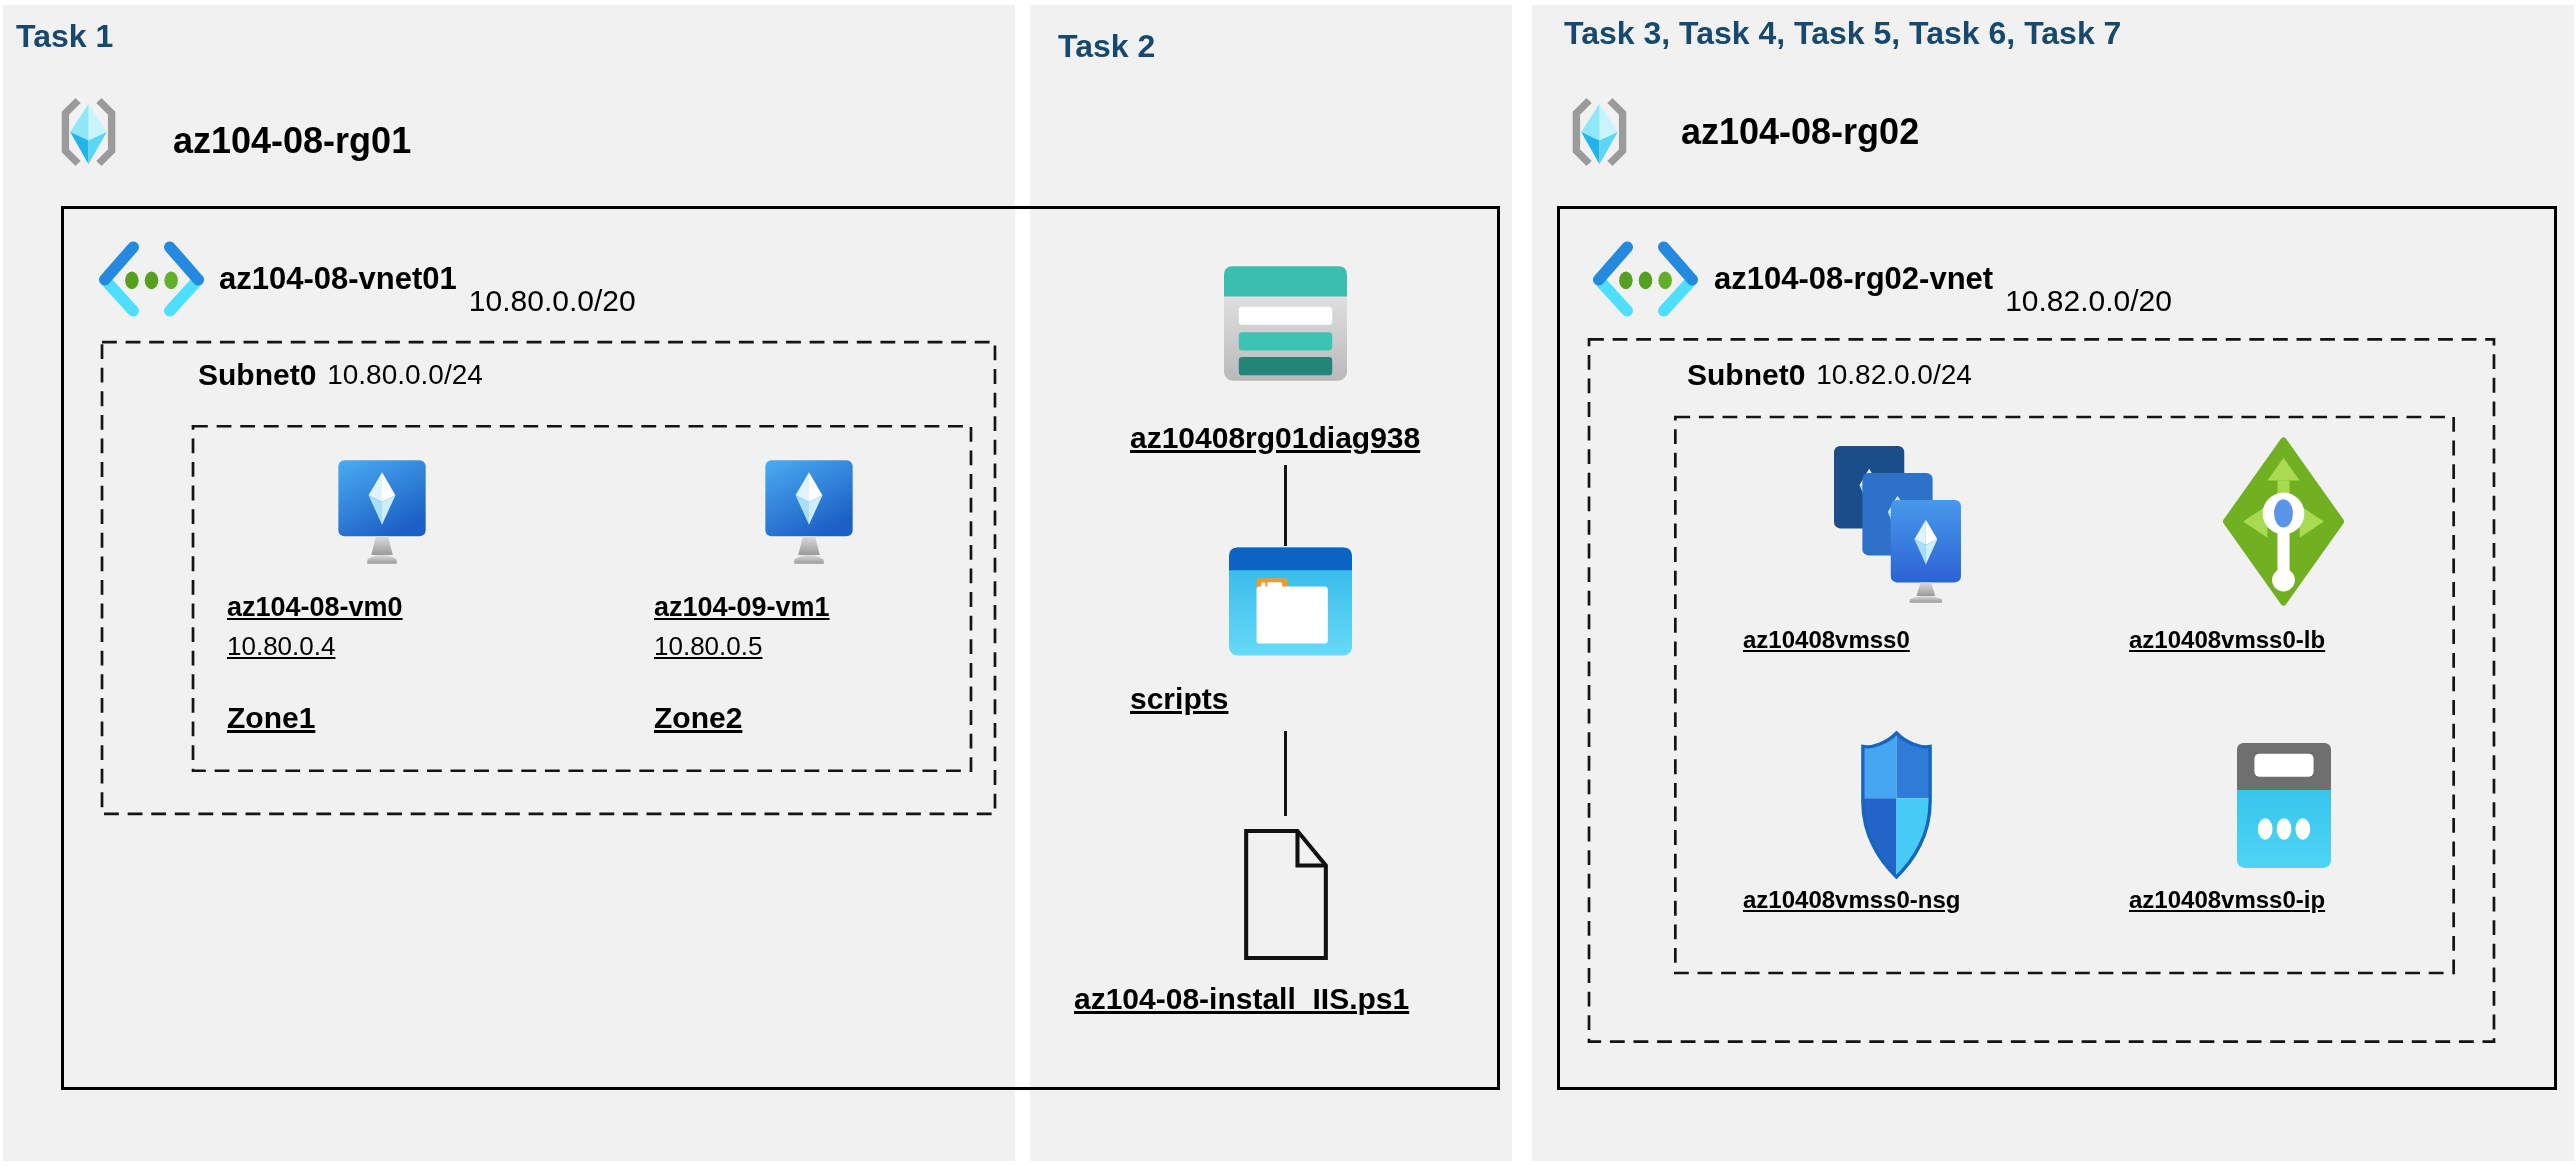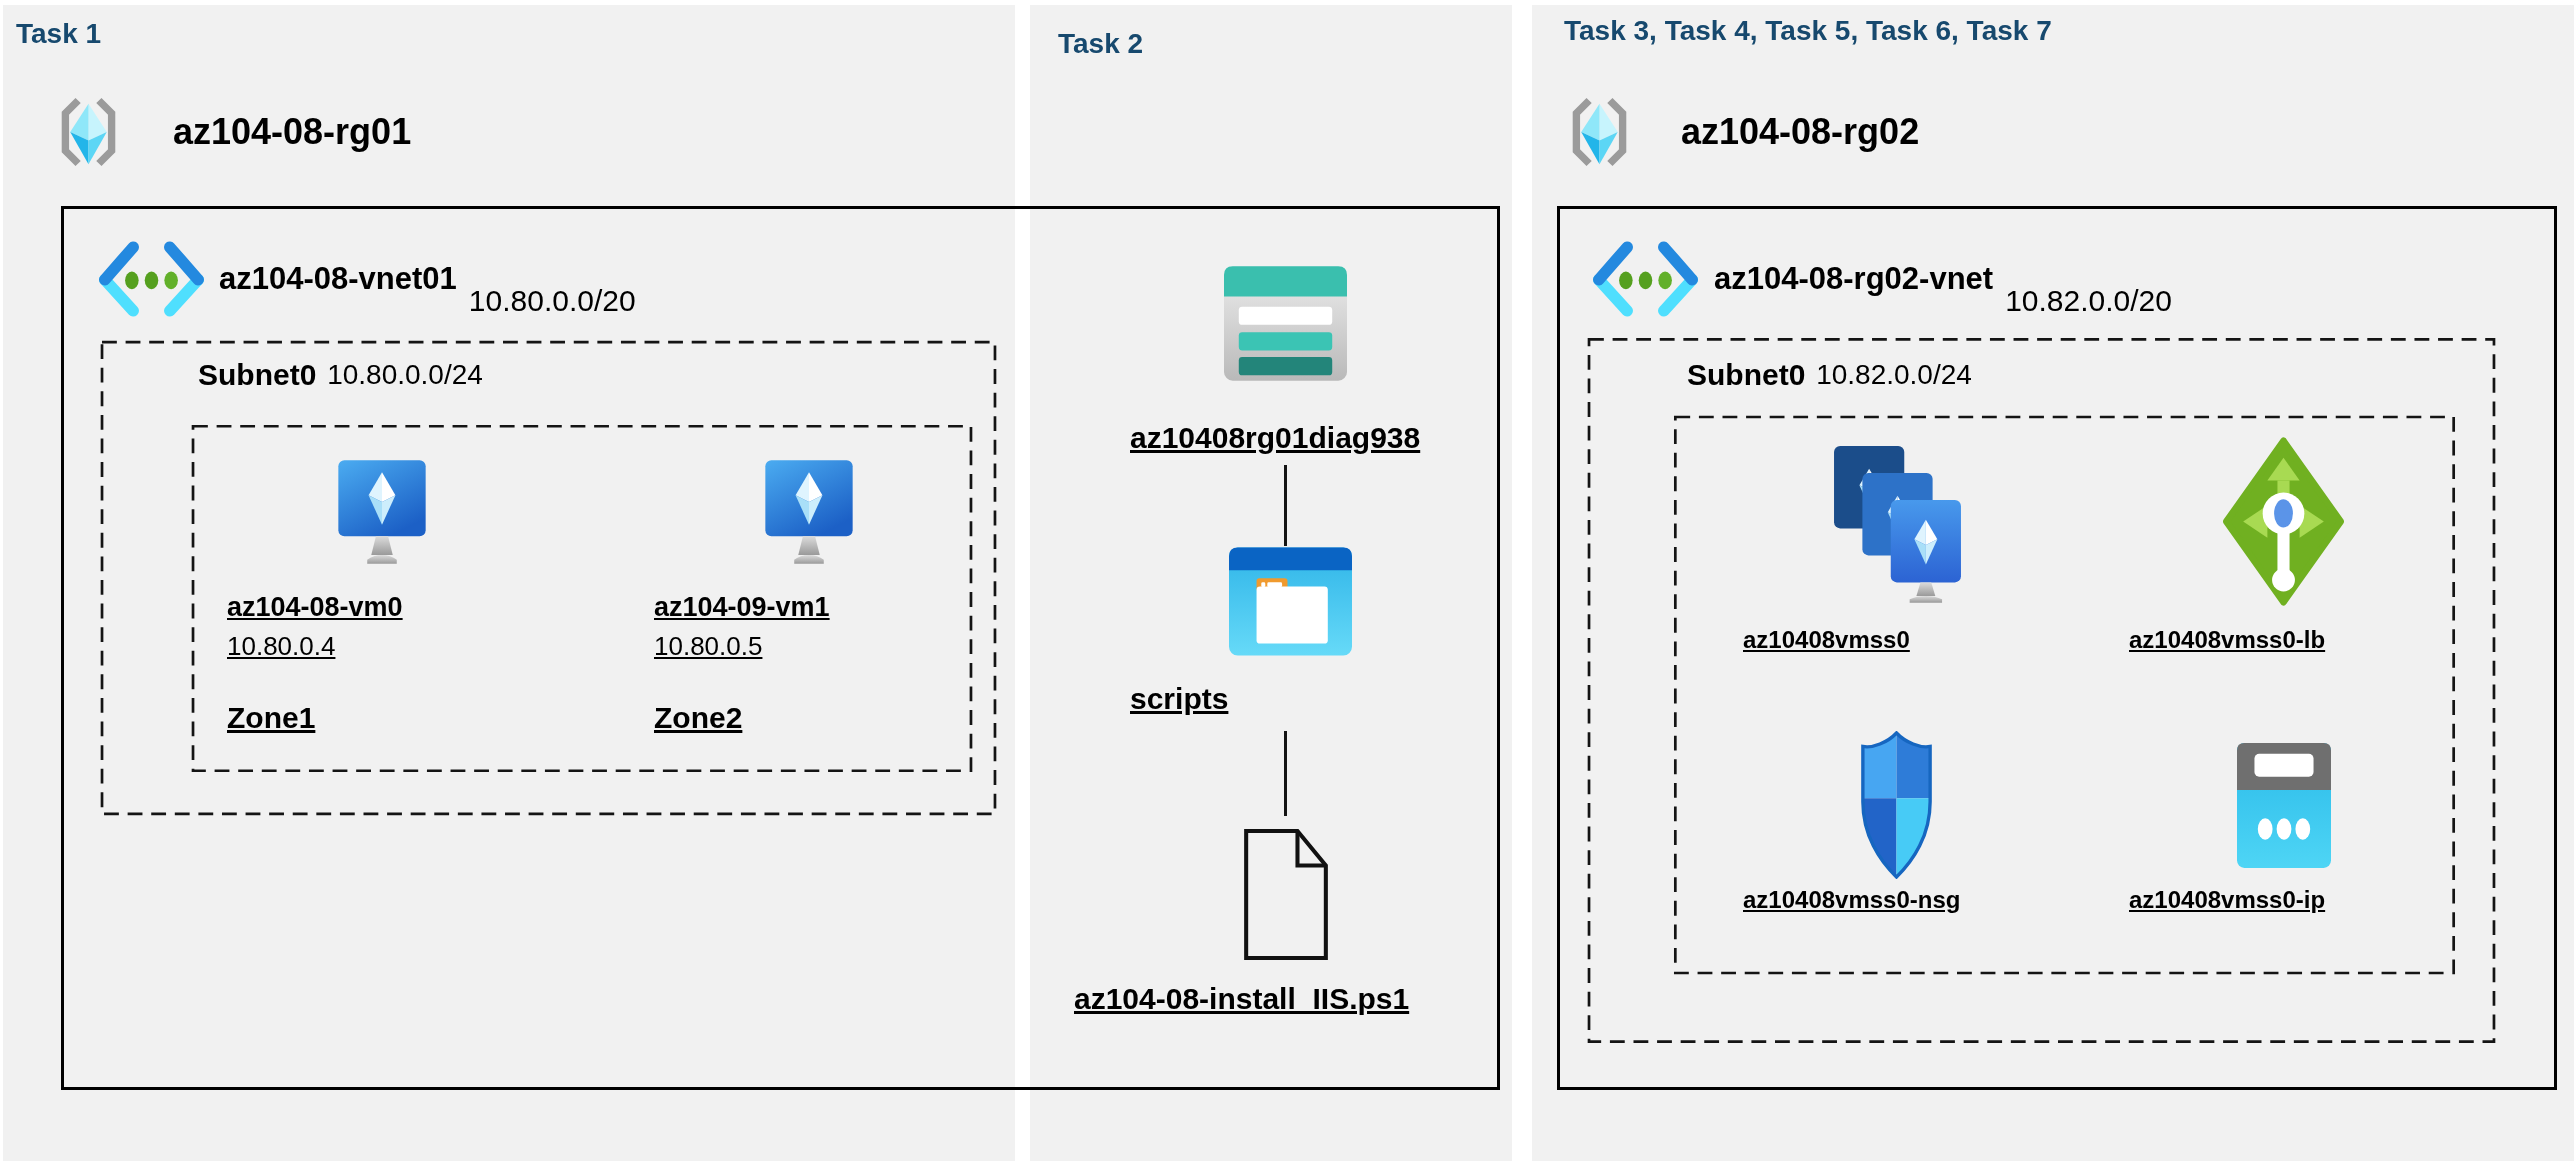--- a/index.html
+++ b/index.html
@@ -1,20 +1,20 @@
 <!DOCTYPE html>
 <html style="font-size:10.8px"><head>
 <meta charset="utf-8">
 <style>
   html,body{margin:0;padding:0;background:#ffffff;}
   body{width:2576px;height:1166px;position:relative;overflow:hidden;
        font-family:"Liberation Sans",sans-serif;color:#000;}
   .abs{position:absolute;}
   .panel{background:#F1F1F1;}
-  .task-title{font-size:28px;font-weight:bold;color:#17496E;white-space:nowrap;}
+  .task-title{font-size:32px;font-weight:bold;color:#17496E;white-space:nowrap;}
   .blackbox{border:3.4px solid #000;box-sizing:border-box;}
   .rowlabel{display:flex;align-items:center;white-space:nowrap;}
   .rg-label{font-size:36px;font-weight:bold;}
   .vnet-name{font-size:31px;font-weight:bold;}
   .vnet-cidr{font-size:30px;font-weight:normal;margin-left:12px;margin-top:44px;}
   .subnet-name{font-size:30px;font-weight:bold;}
   .subnet-cidr{font-size:28px;font-weight:normal;margin-left:10.8px;}
   .cap{ text-align:left;white-space:nowrap;text-decoration:underline;}
   .res-label{font-size:24px;font-weight:bold;}
   .vm-name{font-size:27px;font-weight:bold;}
@@ -165,21 +165,21 @@
 <div class="abs panel" style="left:1030px;top:5.4px;width:482px;height:1156px;"></div>
 <div class="abs panel" style="left:1532px;top:5.4px;width:1042px;height:1156px;"></div>
 
 <div class="abs task-title" style="left:16px;top:18px;">Task 1</div>
 <div class="abs task-title" style="left:1058px;top:28px;">Task 2</div>
 <div class="abs task-title" style="left:1564px;top:15px;text-align:center;">Task 3, Task 4, Task 5, Task 6, Task 7</div>
 
 <svg class="abs" style="left:54px;top:95px;" width="69" height="74" viewBox="0 0 103 110">
     <use href="#rg-sym"></use>
   </svg>
-<div class="abs rowlabel rg-label" style="left:173px;top:95px;height:74px;">
+<div class="abs rowlabel rg-label" style="left:173px;top:104px;height:74px;">
   <span>az104-08-rg01</span>
 </div>
 
 <svg class="abs" style="left:1565px;top:95px;" width="69" height="74" viewBox="0 0 103 110">
     <use href="#rg-sym"></use>
   </svg>
 <div class="abs rowlabel rg-label" style="left:1681px;top:95px;height:74px;text-align:center;">
   <span>az104-08-rg02</span>
 </div>
 

